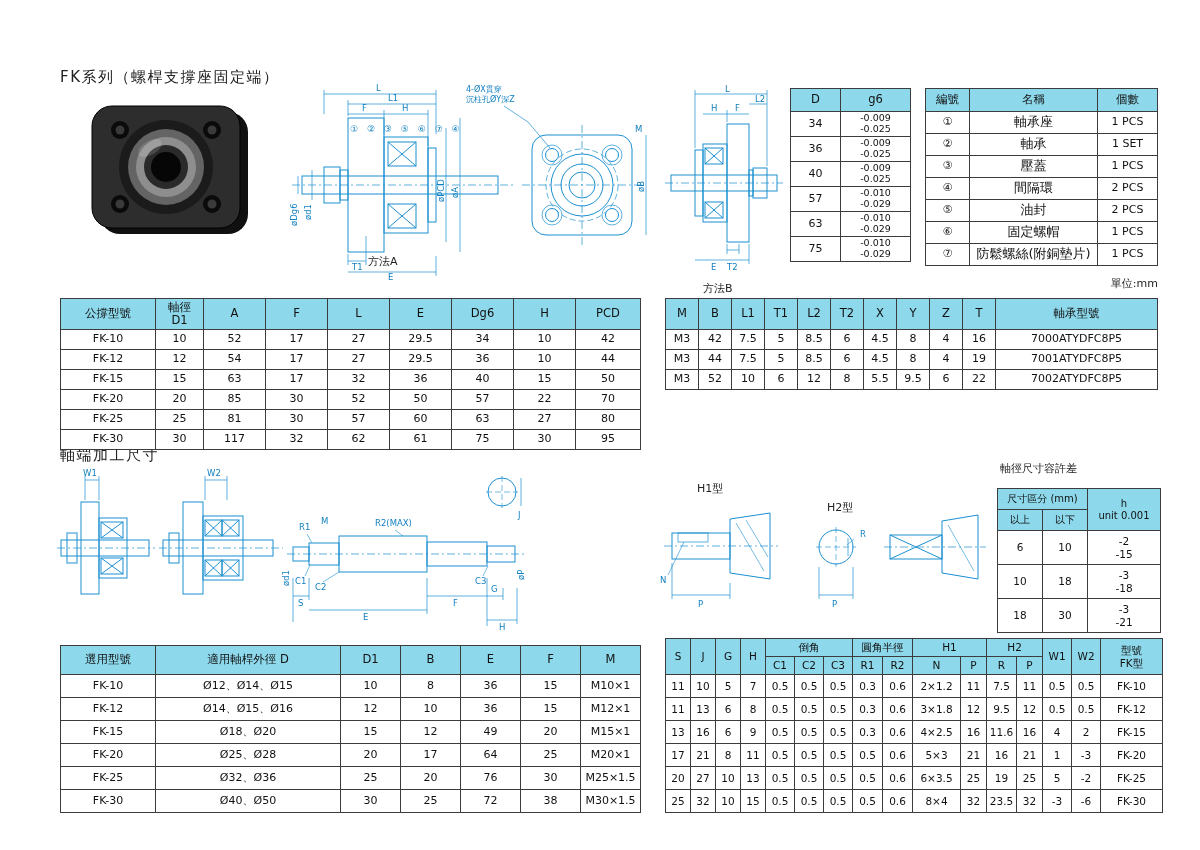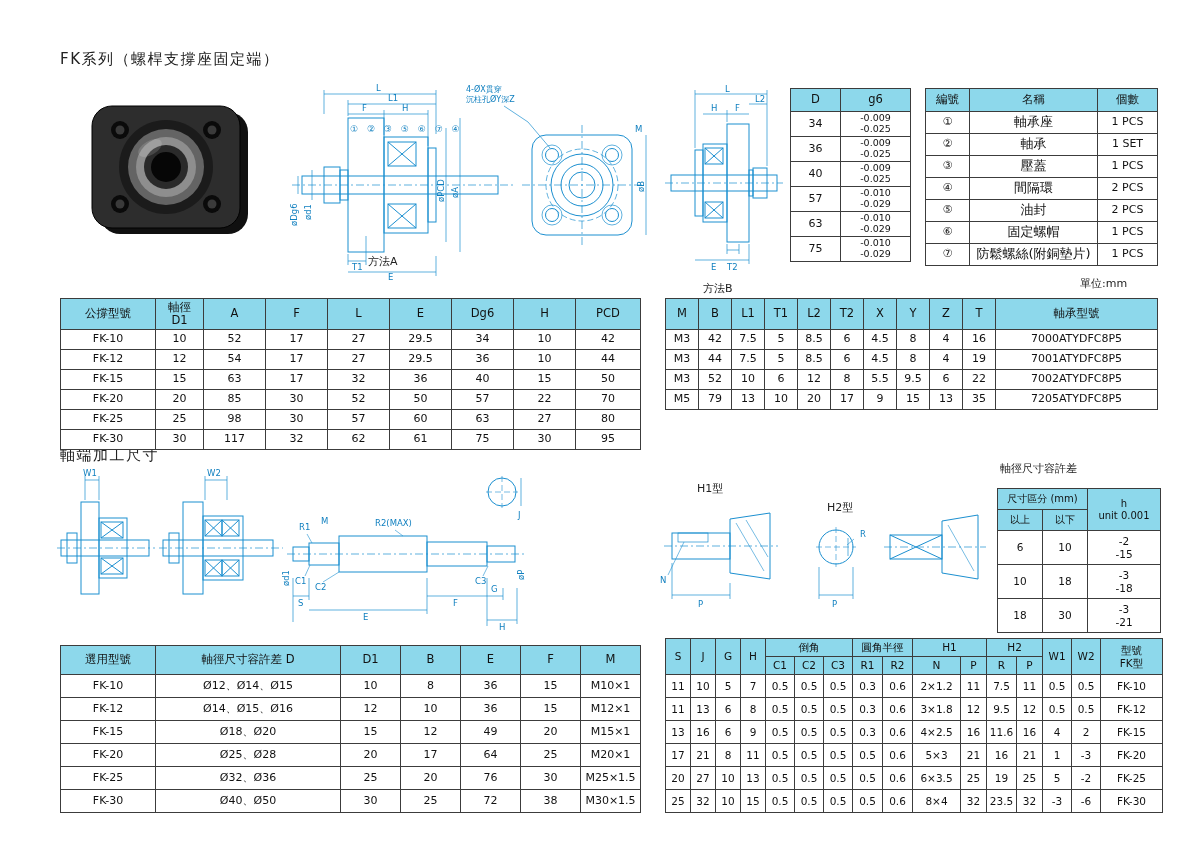--- a/index.html
+++ b/index.html
@@ -24,23 +24,23 @@
   .bt1{width:580px}.bt1 th{height:28px}.bt1 td{height:22px}
   .bt2{width:497px}.bt2 th{height:17px;font-size:10.5px;padding:0 1px}
   .bt2 td{height:22px;font-size:10.5px;padding:0 1px}
   svg text{font-size:8.5px;fill:#0f7fbf;stroke:none}
   svg text.marks{font-size:9px;letter-spacing:3px}
   svg text.note{font-size:8px}
 </style>
 </head>
 <body>
 
-<div class="abs title" style="left:60px;top:50px">FK系列（螺桿支撐座固定端）</div>
+<div class="abs title" style="left:60px;top:68px">FK系列（螺桿支撐座固定端）</div>
 <div class="abs title" style="left:60px;top:446px">軸端加工尺寸</div>
-<div class="abs small" style="left:1080px;top:276px;width:78px;">單位:mm</div>
+<div class="abs small" style="left:1080px;top:276px;width:78px;text-align:right">單位:mm</div>
 <div class="abs small" style="left:1000px;top:461px">軸徑尺寸容許差</div>
 <div class="abs cap" style="left:368px;top:254px">方法A</div>
 <div class="abs cap" style="left:703px;top:281px">方法B</div>
 <div class="abs cap" style="left:697px;top:481px">H1型</div>
 <div class="abs cap" style="left:827px;top:500px">H2型</div>
 
 <div class="abs" style="left:64px;top:96px">
   <svg width="212" height="148" viewBox="0 0 212 148">
     <rect x="36" y="16" width="148" height="122" rx="20" fill="#101010"></rect>
     <rect x="28" y="10" width="148" height="122" rx="20" fill="#2d2d2d" stroke="#000"></rect>
@@ -333,21 +333,21 @@
         <td>30</td>
         <td>52</td>
         <td>50</td>
         <td>57</td>
         <td>22</td>
         <td>70</td>
       </tr>
       <tr>
         <td>FK-25</td>
         <td>25</td>
-        <td>98</td>
+        <td>81</td>
         <td>30</td>
         <td>57</td>
         <td>60</td>
         <td>63</td>
         <td>27</td>
         <td>80</td>
       </tr>
       <tr>
         <td>FK-30</td>
         <td>30</td>
@@ -423,33 +423,20 @@
         <td>52</td>
         <td>10</td>
         <td>6</td>
         <td>12</td>
         <td>8</td>
         <td>5.5</td>
         <td>9.5</td>
         <td>6</td>
         <td>22</td>
         <td>7002ATYDFC8P5</td>
-      </tr>
-      <tr>
-        <td>M5</td>
-        <td>79</td>
-        <td>13</td>
-        <td>10</td>
-        <td>20</td>
-        <td>17</td>
-        <td>9</td>
-        <td>15</td>
-        <td>13</td>
-        <td>35</td>
-        <td>7205ATYDFC8P5</td>
       </tr>
     </tbody>
 </table>
 
 <div class="abs" style="left:55px;top:468px">
   <svg width="472" height="162" viewBox="0 0 472 162">
     <g stroke="#1b8fd0" fill="none" stroke-width="1">
       <line x1="2" y1="80" x2="100" y2="80" stroke-dasharray="8 3 2 3" stroke-width="0.7"></line>
       <line x1="30" y1="12" x2="44" y2="12" stroke-width="0.7"></line>
       <line x1="30" y1="8" x2="30" y2="32" stroke-width="0.7"></line>
@@ -610,21 +597,21 @@
       <col style="width:185px">
       <col style="width:60px">
       <col style="width:60px">
     <col style="width:60px">
       <col style="width:60px">
       <col style="width:60px">
   </colgroup>
   <thead>
       <tr>
         <th>選用型號</th>
-        <th>軸徑尺寸容許差 D</th>
+        <th>適用軸桿外徑 D</th>
         <th>D1</th>
         <th>B</th>
         <th>E</th>
         <th>F</th>
         <th>M</th>
       </tr>
     </thead>
   <tbody>
       <tr>
         <td>FK-10</td>

